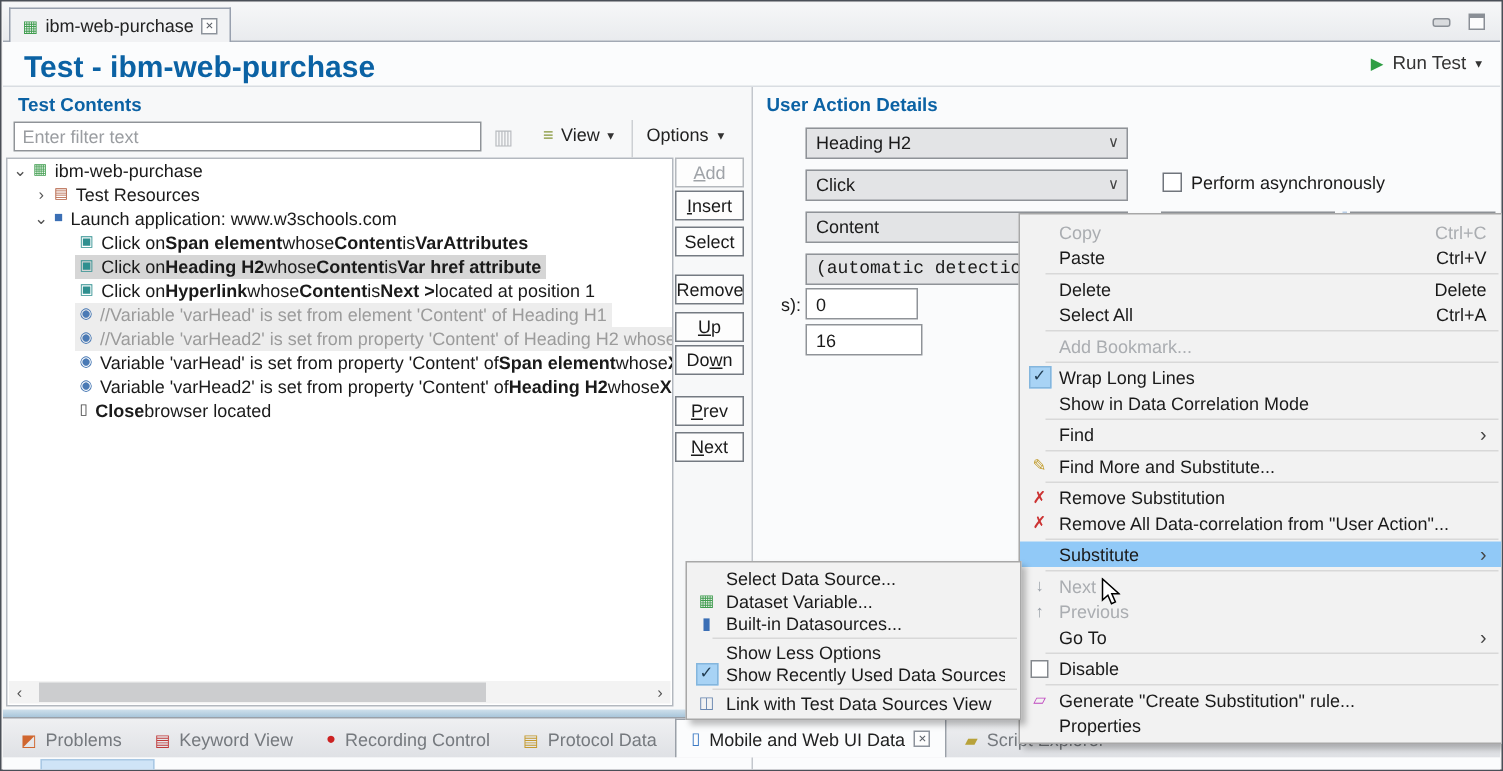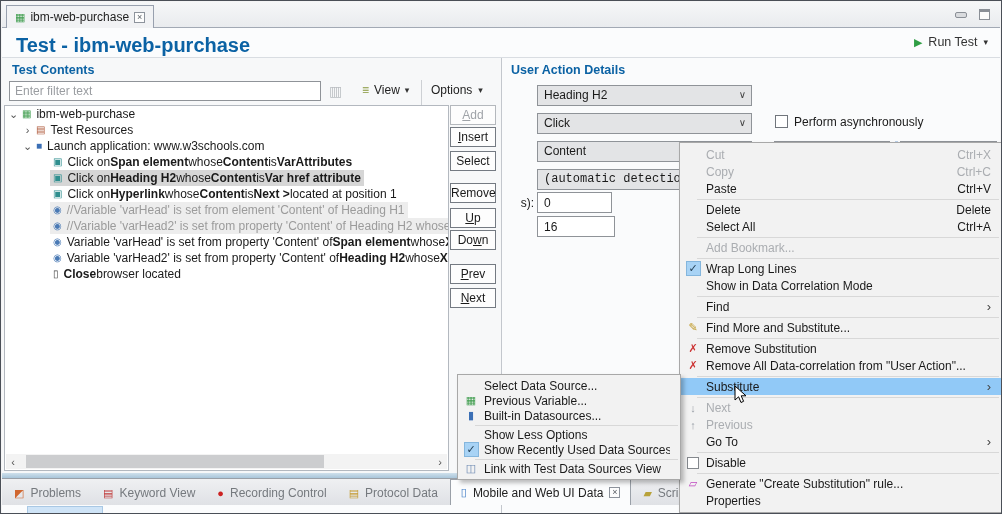--- a/index.html
+++ b/index.html
@@ -342,25 +342,20 @@
       </div>
     </div>
   <div class="bottomstrip">
     <div class="bs-bluerect"></div>
     <div class="bs-divider"></div>
   </div>
 
   <div class="menu" id="ctxmenu">
       <div class="mitem disabled">
         <span class="mi-gutter"></span>
-        <span class="mi-label">Cut</span>
-        <span class="mi-shortcut">Ctrl+X</span>
-      </div>
-      <div class="mitem disabled">
-        <span class="mi-gutter"></span>
         <span class="mi-label">Copy</span>
         <span class="mi-shortcut">Ctrl+C</span>
       </div>
       <div class="mitem">
         <span class="mi-gutter"></span>
         <span class="mi-label">Paste</span>
         <span class="mi-shortcut">Ctrl+V</span>
       </div>
       <div class="msep"></div>
       <div class="mitem">
@@ -460,21 +455,21 @@
     </div>
   <div class="menu" id="submenu">
       <div class="mitem">
         <span class="mi-gutter"></span>
         <span class="mi-label">Select Data Source...</span>
       </div>
       <div class="mitem">
         <span class="mi-gutter">
           <span class="mi-icon" style="color: rgb(63, 157, 78);">▦</span>
         </span>
-        <span class="mi-label">Previous Variable...</span>
+        <span class="mi-label">Dataset Variable...</span>
       </div>
       <div class="mitem">
         <span class="mi-gutter">
           <span class="mi-icon" style="color: rgb(59, 111, 181);">▮</span>
         </span>
         <span class="mi-label">Built-in Datasources...</span>
       </div>
       <div class="msep"></div>
       <div class="mitem">
         <span class="mi-gutter"></span>

